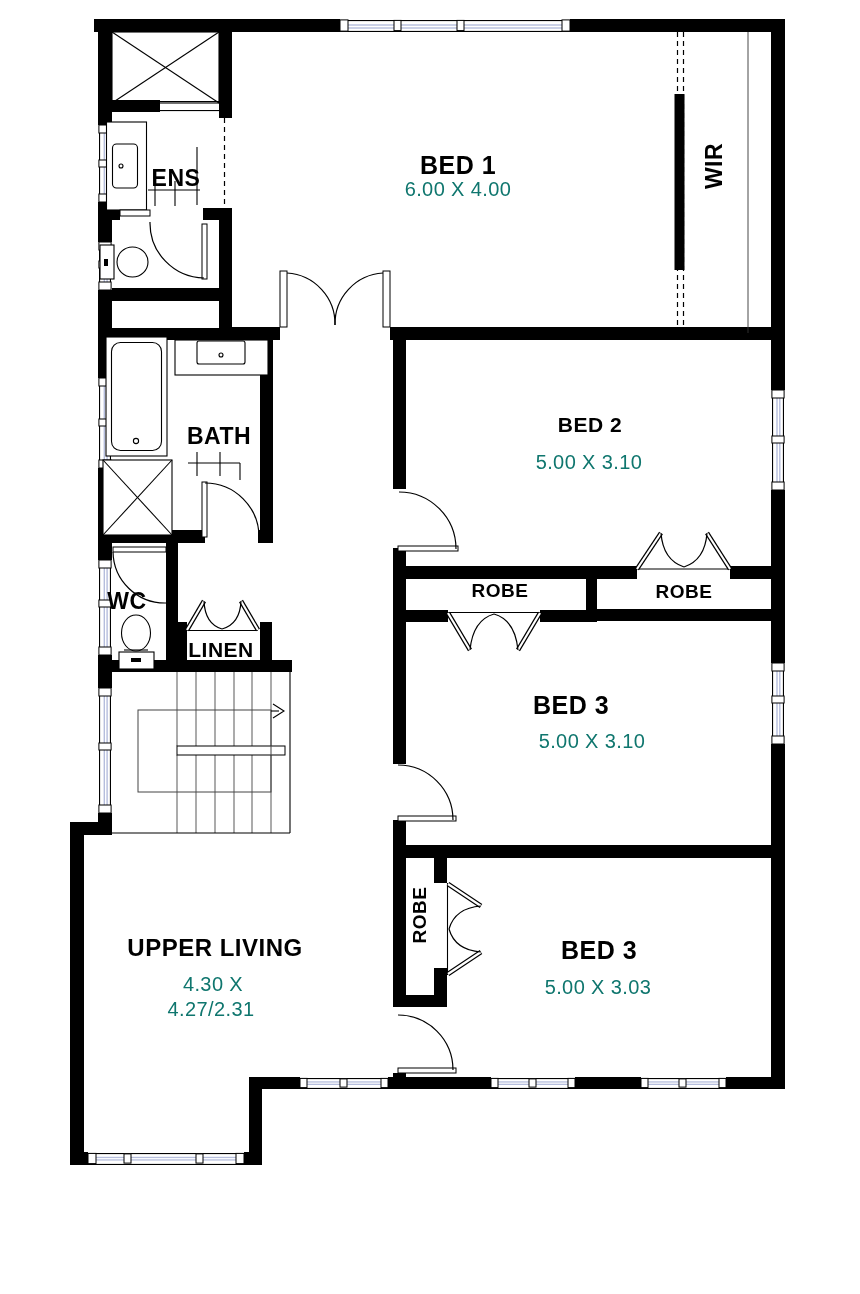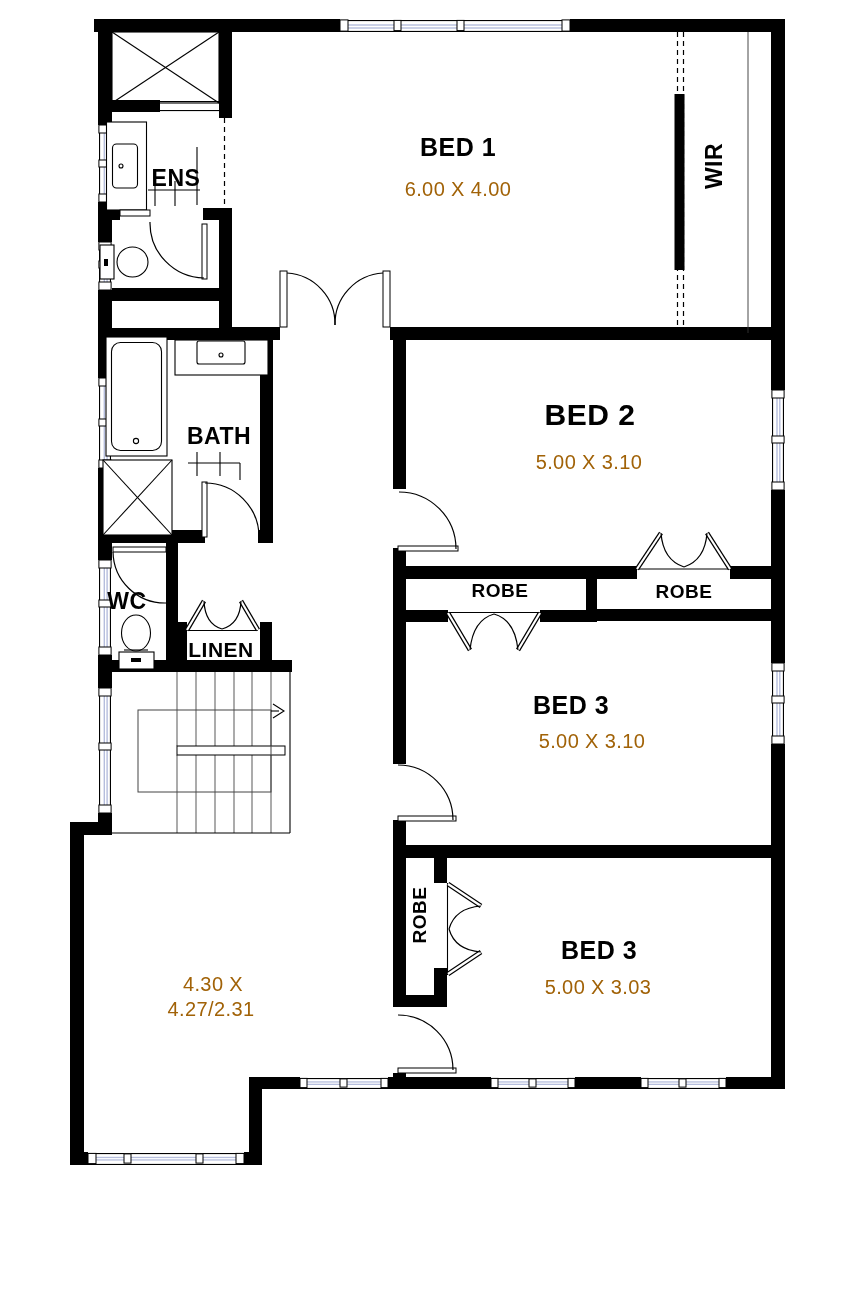--- a/index.html
+++ b/index.html
@@ -3,21 +3,21 @@
 <meta charset="utf-8">
 <style>
   html,body{margin:0;padding:0;background:#ffffff;}
   .plan{position:relative;width:860px;height:1294px;background:#fff;overflow:hidden;
         font-family:"Liberation Sans",sans-serif;color:#000;}
   .plan svg{position:absolute;left:0;top:0;}
   .lbl{position:absolute;transform:translate(-50%,-50%);white-space:nowrap;
        font-weight:bold;letter-spacing:.5px;color:#000;}
   .vlbl{position:absolute;transform:translate(-50%,-50%) rotate(-90deg);white-space:nowrap;
        font-weight:bold;letter-spacing:.5px;color:#000;}
-  .dim{font-weight:normal;letter-spacing:.4px;color:#a16207;}
+  .dim{font-weight:normal;letter-spacing:.4px;color:#0f766e;}
   
   .wall{fill:#000;}
   .wl{fill:#000;}
   .gz{fill:#b6bedd;}
   .cap{fill:#fff;stroke:#000;stroke-width:1;}
   .fx{fill:#fff;stroke:#000;stroke-width:1.1;}
   .fx2{fill:none;stroke:#000;stroke-width:1.1;}
   .ln{stroke:#000;stroke-width:1.1;fill:none;}
   .arc{stroke:#000;stroke-width:1.2;fill:none;}
   .leaf{fill:#fff;stroke:#000;stroke-width:1;}
@@ -386,32 +386,33 @@
       <path class="bifold-out" d="M187 630 L204 601"></path>
           <path class="bifold-in" d="M187 630 L204 601"></path>
       <path class="bifold-out" d="M258 630 L241 601"></path>
           <path class="bifold-in" d="M258 630 L241 601"></path>
       <path class="arc" d="M204 601 Q205 624 222 629" stroke-width="1"></path>
       <path class="arc" d="M241 601 Q240 624 222 629" stroke-width="1"></path>
     </g>
   </g>
 </svg>
 
-  <div class="lbl" style="left:458px;top:147px;font-size:25px;">BED 1</div>
+  <div class="lbl" style="left:458px;top:165px;font-size:25px;">BED 1</div>
   <div class="lbl dim" style="left:458px;top:189px;font-size:20px;">6.00 X 4.00</div>
 
-  <div class="lbl" style="left:590px;top:415px;font-size:30px;">BED 2</div>
+  <div class="lbl" style="left:590px;top:425px;font-size:21px;">BED 2</div>
   <div class="lbl dim" style="left:589px;top:462px;font-size:20px;">5.00 X 3.10</div>
 
   <div class="lbl" style="left:571px;top:705px;font-size:25px;">BED 3</div>
   <div class="lbl dim" style="left:592px;top:741px;font-size:20px;">5.00 X 3.10</div>
 
   <div class="lbl" style="left:599px;top:950px;font-size:25px;">BED 3</div>
   <div class="lbl dim" style="left:598px;top:987px;font-size:20px;">5.00 X 3.03</div>
 
+  <div class="lbl" style="left:215px;top:948px;font-size:24px;">UPPER LIVING</div>
   <div class="lbl dim" style="left:213px;top:984px;font-size:20px;">4.30 X</div>
   <div class="lbl dim" style="left:211px;top:1009px;font-size:20px;">4.27/2.31</div>
 
   <div class="lbl" style="left:176px;top:162px;font-size:23px;margin-top:16px;">ENS</div>
   <div class="lbl" style="left:219px;top:436px;font-size:23px;">BATH</div>
   <div class="lbl" style="left:127px;top:601px;font-size:23px;">WC</div>
   <div class="lbl" style="left:221px;top:650px;font-size:21px;">LINEN</div>
 
   <div class="lbl" style="left:500px;top:591px;font-size:19px;">ROBE</div>
   <div class="lbl" style="left:684px;top:592px;font-size:19px;">ROBE</div>

